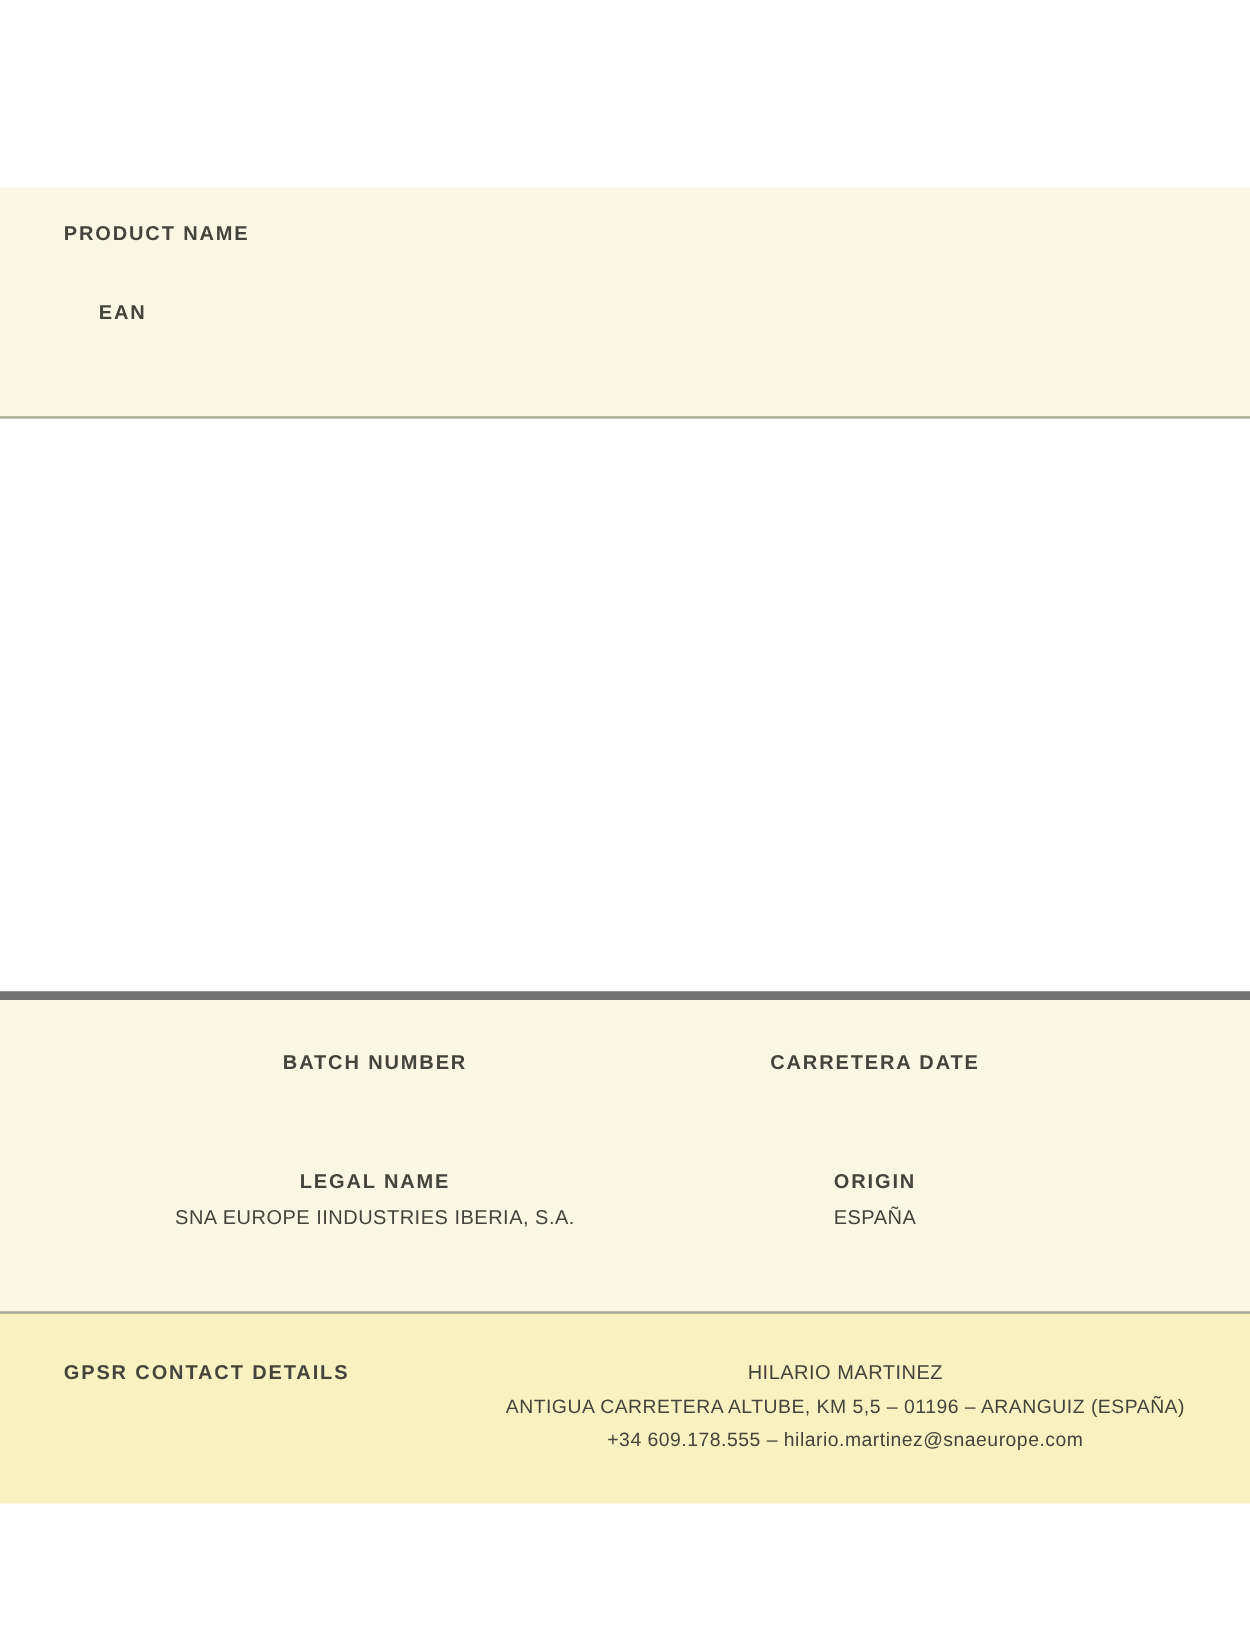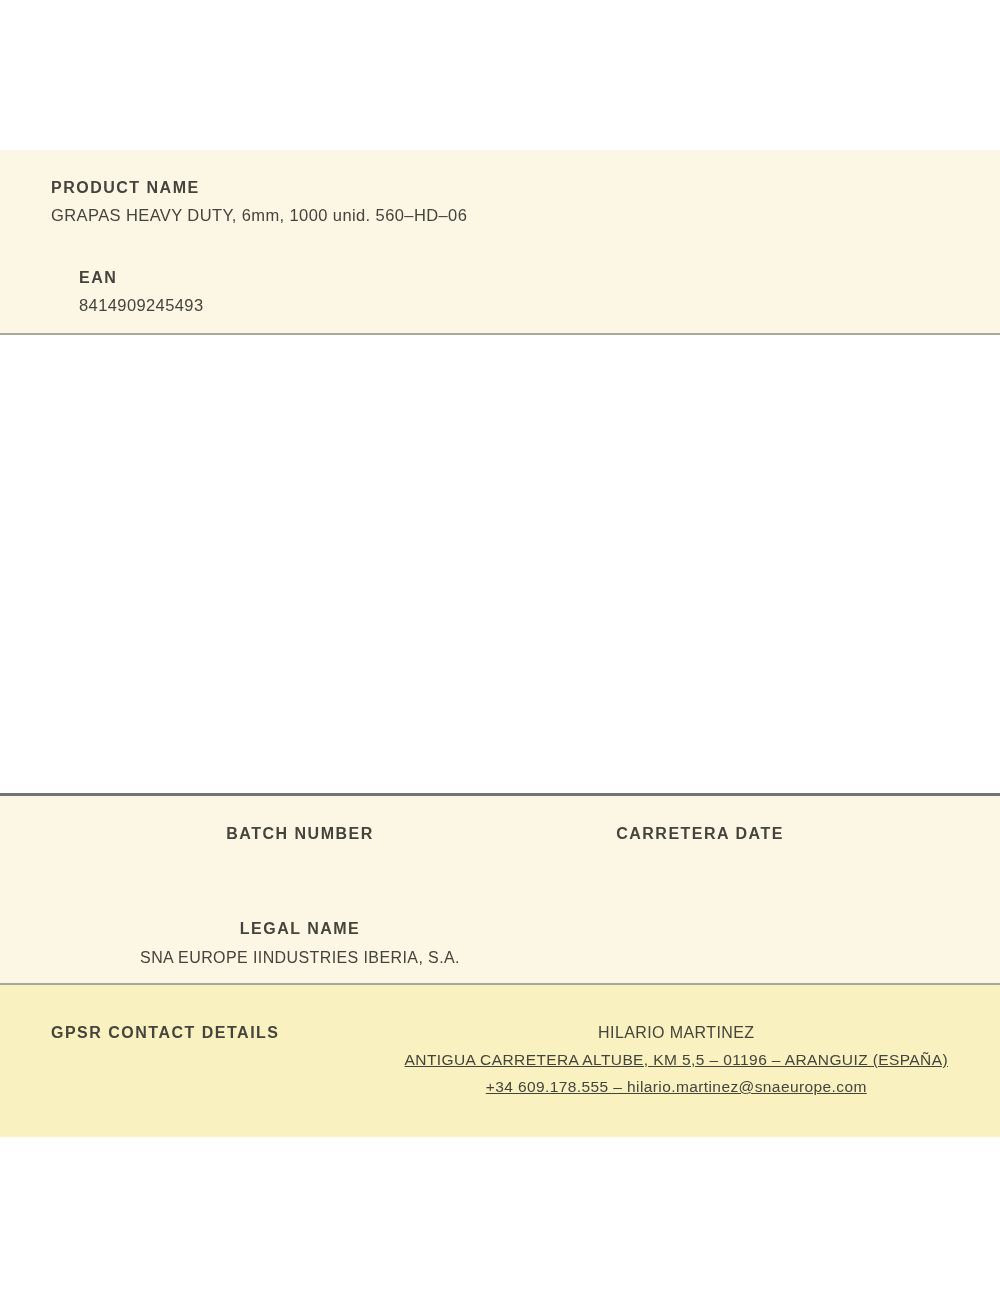--- a/index.html
+++ b/index.html
@@ -30,24 +30,24 @@
     line-height: 22px;
     margin-top: 5px;
   }
   .field-gap { margin-top: 41px; margin-left: 28px; }
 
   
   .white-gap { height: 458px; background: #ffffff; }
 
   
   .section-batch {
-    height: 190px;
+    height: 256px;
     background: #fcf6e4;
-    border-top: 3px solid #737373;
-    padding-top: 27px;
+    border-top: 7px solid #737373;
+    padding-top: 40px;
   }
   .two-col {
     width: 800px;
     margin: 0 auto;
     display: flex;
   }
   .col {
     width: 400px;
     text-align: center;
   }
@@ -65,38 +65,36 @@
     align-items: flex-start;
   }
   .gpsr-contact {
     text-align: center;
   }
   .contact-line {
     font-size: 15.5px;
     letter-spacing: 0.4px;
     line-height: 22px;
   }
-  .contact-line + .contact-line { margin-top: 5px; text-decoration: underline; }
+  .contact-line + .contact-line { margin-top: 5px; }
   .contact-line.name { font-size: 16px; }
 
   .spacer-bottom { height: 155px; background: #ffffff; }
 </style>
 </head>
 <body>
 
 <div class="spacer-top"></div>
 
 <div class="section-product">
   <div class="field">
     <div class="field-label">PRODUCT NAME</div>
-    <div class="field-value">GRAPAS HEAVY DUTY, 6mm, 1000 unid. 560–HD–06</div>
   </div>
   <div class="field field-gap">
     <div class="field-label">EAN</div>
-    <div class="field-value">8414909245493</div>
   </div>
 </div>
 
 <div class="white-gap"></div>
 
 <div class="section-batch">
   <div class="two-col">
     <div class="col">
       <div class="field-label">BATCH NUMBER</div>
       <div class="field-value"></div>
@@ -104,20 +102,24 @@
     <div class="col">
       <div class="field-label">CARRETERA DATE</div>
       <div class="field-value"></div>
     </div>
   </div>
   <div class="two-col row-gap">
     <div class="col">
       <div class="field-label">LEGAL NAME</div>
       <div class="field-value">SNA EUROPE IINDUSTRIES IBERIA, S.A.</div>
     </div>
+    <div class="col">
+      <div class="field-label">ORIGIN</div>
+      <div class="field-value">ESPAÑA</div>
+    </div>
   </div>
 </div>
 
 <div class="section-gpsr">
   <div class="field-label">GPSR CONTACT DETAILS</div>
   <div class="gpsr-contact">
     <div class="contact-line name">HILARIO MARTINEZ</div>
     <div class="contact-line">ANTIGUA CARRETERA ALTUBE, KM 5,5 – 01196 – ARANGUIZ (ESPAÑA)</div>
     <div class="contact-line">+34 609.178.555 – hilario.martinez@snaeurope.com</div>
   </div>

